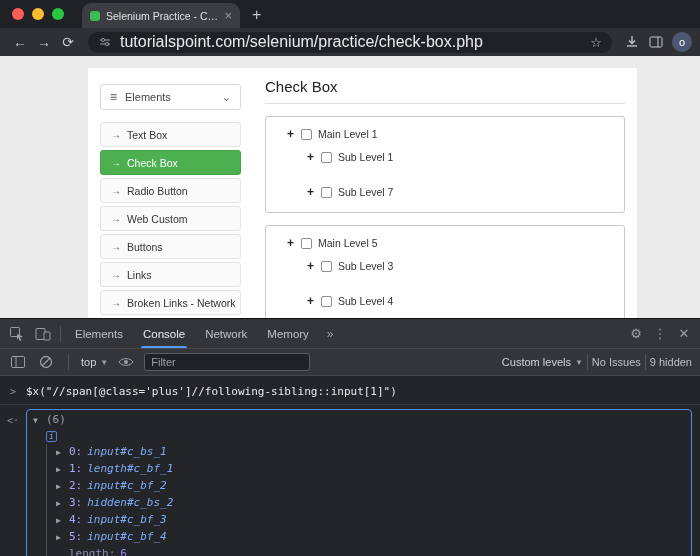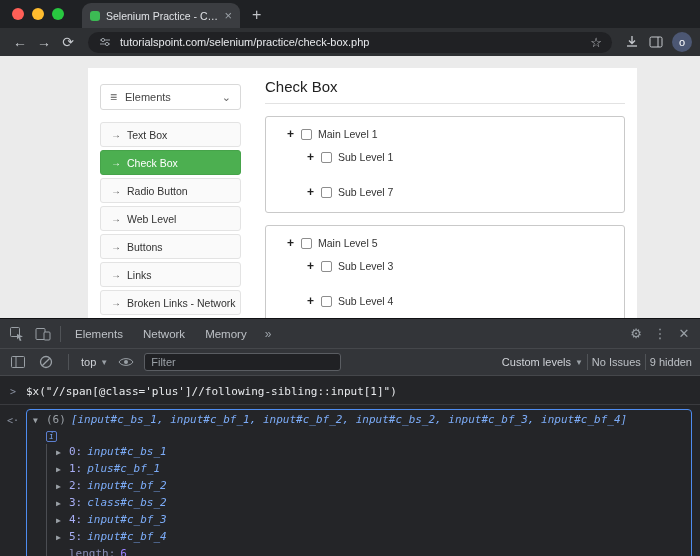--- a/index.html
+++ b/index.html
@@ -13,21 +13,21 @@
   .light.red { background:#ff5f57; } .light.yellow { background:#febc2e; } .light.green { background:#28c840; }
   .tab { width:158px; height:25px; background:#3b3d41; border-radius:9px 9px 0 0; display:flex; align-items:center; gap:6px; padding:0 8px; margin-left:8px; }
   .favicon { width:10px; height:10px; border-radius:3px; background:#3cba54; flex:none; }
   .tab-title { font-size:10.5px; color:#dfe1e5; white-space:nowrap; overflow:hidden; text-overflow:ellipsis; flex:1; }
   .tab-close { color:#9aa0a6; font-size:13px; line-height:1; flex:none; }
   .newtab { color:#c0c3c8; font-size:16px; margin:0 0 4px 12px; }
 
   .toolbar { height:28px; background:#2e3033; display:flex; align-items:center; padding:0 8px; }
   .navbtn { width:24px; height:24px; display:flex; align-items:center; justify-content:center; color:#c6c9ce; font-size:14px; }
   .omnibox { flex:1; height:21px; background:#202124; border-radius:11px; display:flex; align-items:center; gap:8px; padding:0 10px; margin:0 8px; }
-  .url { font-size:11px; color:#e8eaed; flex:1; white-space:nowrap; overflow:hidden; }
+  .url { font-size:16px; color:#e8eaed; flex:1; white-space:nowrap; overflow:hidden; }
   .star { color:#c6c9ce; font-size:13px; }
   .chromeicon { width:24px; height:24px; display:flex; align-items:center; justify-content:center; }
   .avatar { width:20px; height:20px; border-radius:50%; background:#4c5773; color:#fff; font-size:11px; display:flex; align-items:center; justify-content:center; margin-left:4px; }
 
   
   .page { position:absolute; top:56px; left:0; width:700px; height:262px; background:#ebebeb; overflow:hidden; }
   .card { position:absolute; left:88px; top:12px; width:549px; height:250px; background:#ffffff; }
 
   .panel { position:absolute; left:12px; top:16px; width:141px; }
   .panel-header { height:26px; border:1px solid #d9d9d9; border-radius:3px; background:#fff; display:flex; align-items:center; gap:8px; padding:0 9px; margin-bottom:12px; }
@@ -59,21 +59,21 @@
   .dt-tab { height:100%; display:flex; align-items:center; padding:0 10px; font-size:11.5px; color:#bdc1c6; position:relative; white-space:nowrap; }
   .dt-tab.active { color:#e8eaed; }
   .dt-tab.active::after { content:""; position:absolute; left:8px; right:8px; bottom:0; height:2px; background:#569bff; border-radius:2px 2px 0 0; }
   .dt-more { color:#9aa0a6; font-size:12px; padding:0 8px; }
   .dt-right { margin-left:auto; display:flex; align-items:center; }
   .dt-right .sym { width:24px; height:24px; display:flex; align-items:center; justify-content:center; color:#9aa0a6; font-size:13px; }
 
   .dt-toolbar { height:27px; background:#333539; border-bottom:1px solid #45474b; display:flex; align-items:center; padding:0 8px; gap:8px; }
   .ctx { display:flex; align-items:center; gap:4px; font-size:11px; color:#d0d3d8; }
   .caret { font-size:8px; color:#9aa0a6; }
-  .filter { width:197px; height:18px; background:#202124; border:1px solid #5a5d62; border-radius:3px; color:#e8eaed; font-size:11px; padding:0 6px; font-family:"Liberation Sans", sans-serif; }
+  .filter { width:166px; height:18px; background:#202124; border:1px solid #5a5d62; border-radius:3px; color:#e8eaed; font-size:11px; padding:0 6px; font-family:"Liberation Sans", sans-serif; }
   .filter::placeholder { color:#9aa0a6; }
   .dt-tb-right { margin-left:auto; display:flex; align-items:center; font-size:11px; color:#bdc1c6; }
 
   .dt-console { position:absolute; top:59px; left:0; right:0; bottom:0; font-family:"DejaVu Sans Mono", monospace; font-size:11px; line-height:16px; color:#dfe1e5; overflow:hidden; }
   .con-row { display:flex; align-items:flex-start; }
   .gutter { width:26px; flex:none; text-align:center; color:#8a91a0; font-size:10px; padding-top:4px; }
   .cmd-row { border-bottom:1px solid #3a3b3f; padding:2px 0 4px; }
   .cmd { padding-top:4px; color:#e8eaed; white-space:nowrap; }
   .result-row { padding-top:4px; }
   .selection { flex:1; margin-right:8px; border:1px solid #4e8cf0; border-radius:4px; padding:2px 6px 4px; }
@@ -156,21 +156,21 @@
         <div class="menu-item active">
           <span class="arr">→</span>
           <span>Check Box</span>
         </div>
         <div class="menu-item">
           <span class="arr">→</span>
           <span>Radio Button</span>
         </div>
         <div class="menu-item">
           <span class="arr">→</span>
-          <span>Web Level</span>
+          <span>Web Custom</span>
         </div>
         <div class="menu-item">
           <span class="arr">→</span>
           <span>Buttons</span>
         </div>
         <div class="menu-item">
           <span class="arr">→</span>
           <span>Links</span>
         </div>
         <div class="menu-item">
@@ -233,20 +233,21 @@
           </svg>
       </span>
       <span class="dt-icon">
         <svg width="16" height="16" viewBox="0 0 16 16">
             <rect x="1" y="2.5" width="9" height="11" rx="1" fill="none" stroke="#9aa0a6"></rect>
             <rect x="9" y="6" width="6" height="8" rx="1" fill="#333539" stroke="#9aa0a6"></rect>
           </svg>
       </span>
       <span class="vsep"></span>
       <span class="dt-tab">Elements</span>
+      <span class="dt-tab active">Console</span>
       <span class="dt-tab">Network</span>
       <span class="dt-tab">Memory</span>
       <span class="dt-more">»</span>
       <span class="dt-right">
         <span class="sym">⚙</span>
         <span class="sym">⋮</span>
         <span class="sym">✕</span>
       </span>
     </div>
 
@@ -291,45 +292,44 @@
       <div class="con-row cmd-row">
         <span class="gutter">&gt;</span>
         <span class="cmd">$x("//span[@class='plus']//following-sibling::input[1]")</span>
       </div>
       <div class="con-row result-row">
         <span class="gutter">&lt;·</span>
         <div class="selection">
           <div class="preview-line">
             <span class="tri">▼</span>
             <span class="count">(6)</span>
-            <span class="preview">[input#c_bs_1, input#c_bf_1, input#c_bf_2, input#c_bs_2, input#c_bf_3, input#c_bf_4]</span>
           </div>
           <div class="info-row">
             <span class="info-badge">i</span>
           </div>
           <div class="entries">
             <div class="entry">
               <span class="tri">▶</span>
               <span class="k">0:</span>
               <span class="v">input#c_bs_1</span>
             </div>
             <div class="entry">
               <span class="tri">▶</span>
               <span class="k">1:</span>
-              <span class="v">plus#c_bf_1</span>
+              <span class="v">length#c_bf_1</span>
             </div>
             <div class="entry">
               <span class="tri">▶</span>
               <span class="k">2:</span>
               <span class="v">input#c_bf_2</span>
             </div>
             <div class="entry">
               <span class="tri">▶</span>
               <span class="k">3:</span>
-              <span class="v">class#c_bs_2</span>
+              <span class="v">hidden#c_bs_2</span>
             </div>
             <div class="entry">
               <span class="tri">▶</span>
               <span class="k">4:</span>
               <span class="v">input#c_bf_3</span>
             </div>
             <div class="entry">
               <span class="tri">▶</span>
               <span class="k">5:</span>
               <span class="v">input#c_bf_4</span>

